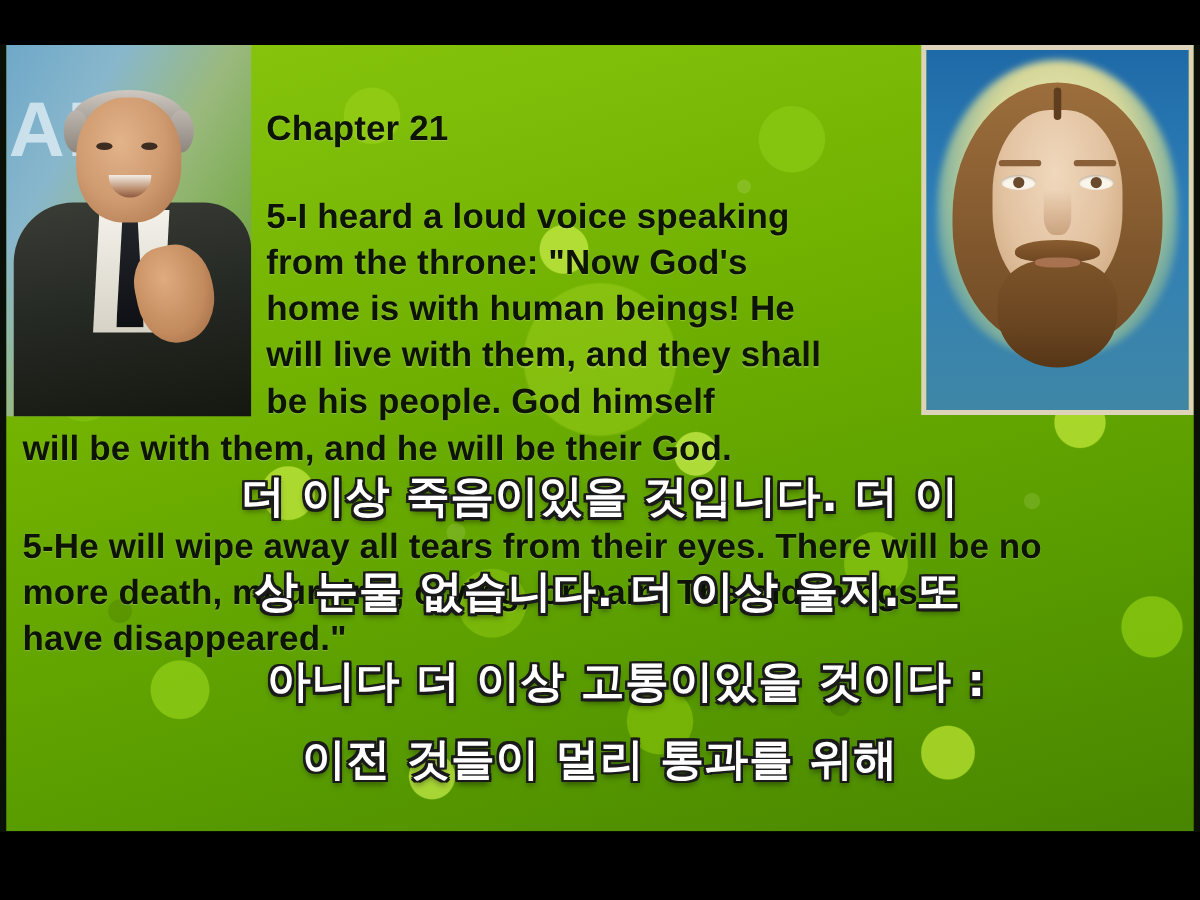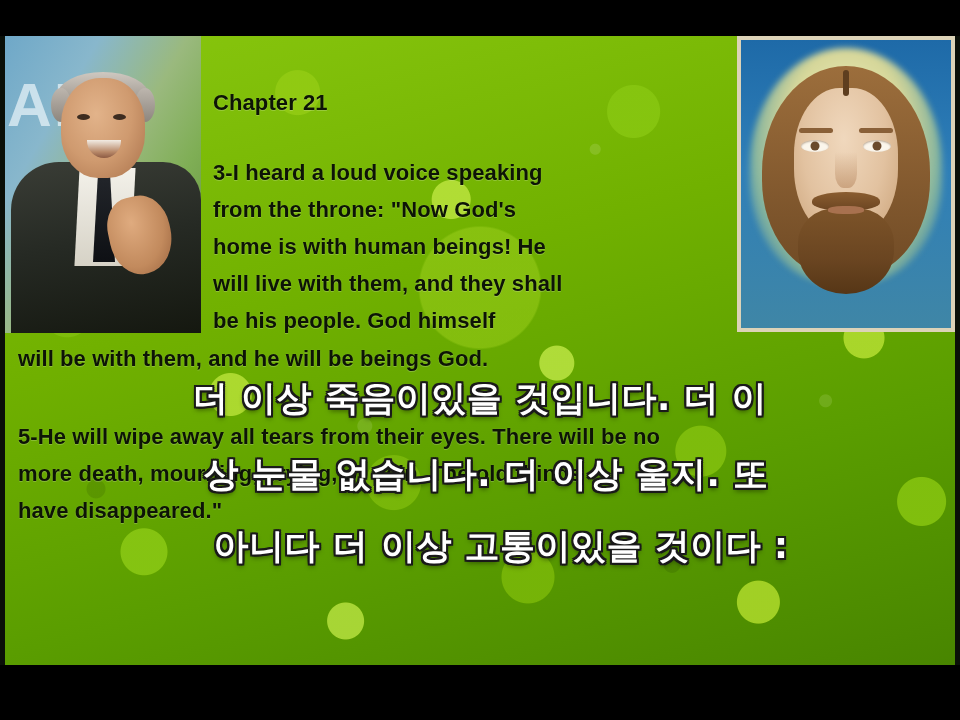--- a/index.html
+++ b/index.html
@@ -336,21 +336,21 @@
     width: 960px;
     height: 629px;
     z-index: 20;
     pointer-events: none;
   }
   .eng {
     position: absolute;
     color: #0d1406;
     font-family: "Liberation Sans", sans-serif;
     font-weight: bold;
-    font-size: 22px;
+    font-size: 28px;
     line-height: 37px;
     letter-spacing: 0.1px;
     text-shadow:
        0 1px 0 rgba(255,255,255,0.18),
        0 0 2px rgba(255,255,255,0.12);
     white-space: pre;
   }
   #eng-chapter  { left: 213px; top: 48px; }
   #eng-verse3   { left: 213px; top: 118px; }
   #eng-verse3b  { left: 18px;  top: 304px; }
@@ -425,35 +425,36 @@
     <div class="jesus-eye l"></div>
     <div class="jesus-eye r"></div>
     <div class="jesus-nose"></div>
     <div class="jesus-beard"></div>
     <div class="jesus-moustache"></div>
     <div class="jesus-mouth"></div>
   </div>
 
   <div id="scripture-layer">
     <div class="eng" id="eng-chapter">Chapter 21</div>
-    <div class="eng" id="eng-verse3">3-I heard a loud voice speaking
+    <div class="eng" id="eng-verse3">5-I heard a loud voice speaking
 from the throne: "Now God's
 home is with human beings! He
 will live with them, and they shall
 be his people. God himself</div>
-    <div class="eng" id="eng-verse3b">will be with them, and he will be beings God.</div>
+    <div class="eng" id="eng-verse3b">will be with them, and he will be their God.</div>
     <div class="eng" id="eng-verse4">5-He will wipe away all tears from their eyes. There will be no
 more death, mourning, crying, or pain. The old things
 have disappeared."</div>
   </div>
 
   <div id="subtitle-layer">
     <div class="kor" id="kor-line-1">더 이상 죽음이있을 것입니다. 더 이</div>
     <div class="kor" id="kor-line-2">상 눈물 없습니다. 더 이상 울지. 또</div>
     <div class="kor" id="kor-line-3">아니다 더 이상 고통이있을 것이다 :</div>
+    <div class="kor" id="kor-line-4">이전 것들이 멀리 통과를 위해</div>
   </div>
 
   <div class="letterbox top"></div>
   <div class="letterbox bottom"></div>
   <div class="sidebar-edge left"></div>
   <div class="sidebar-edge right"></div>
 
 </div>
 
 </body></html>

